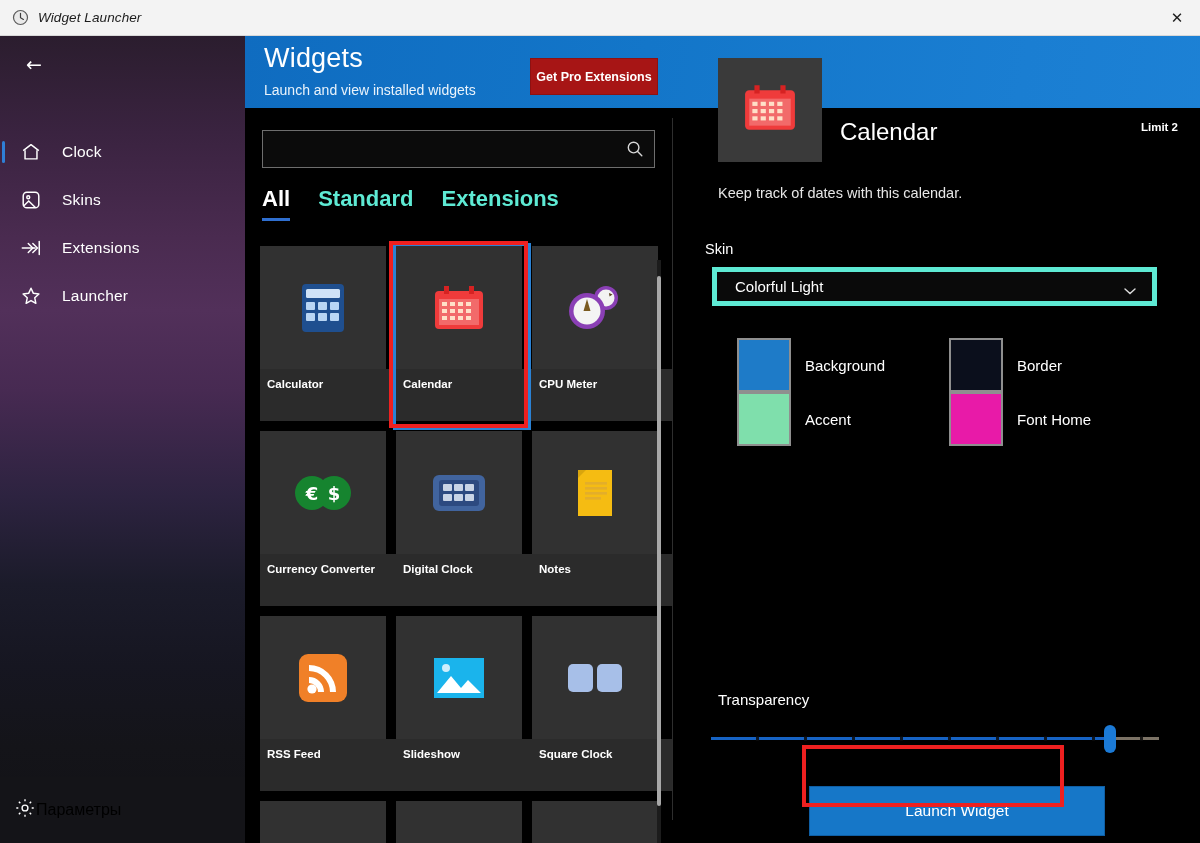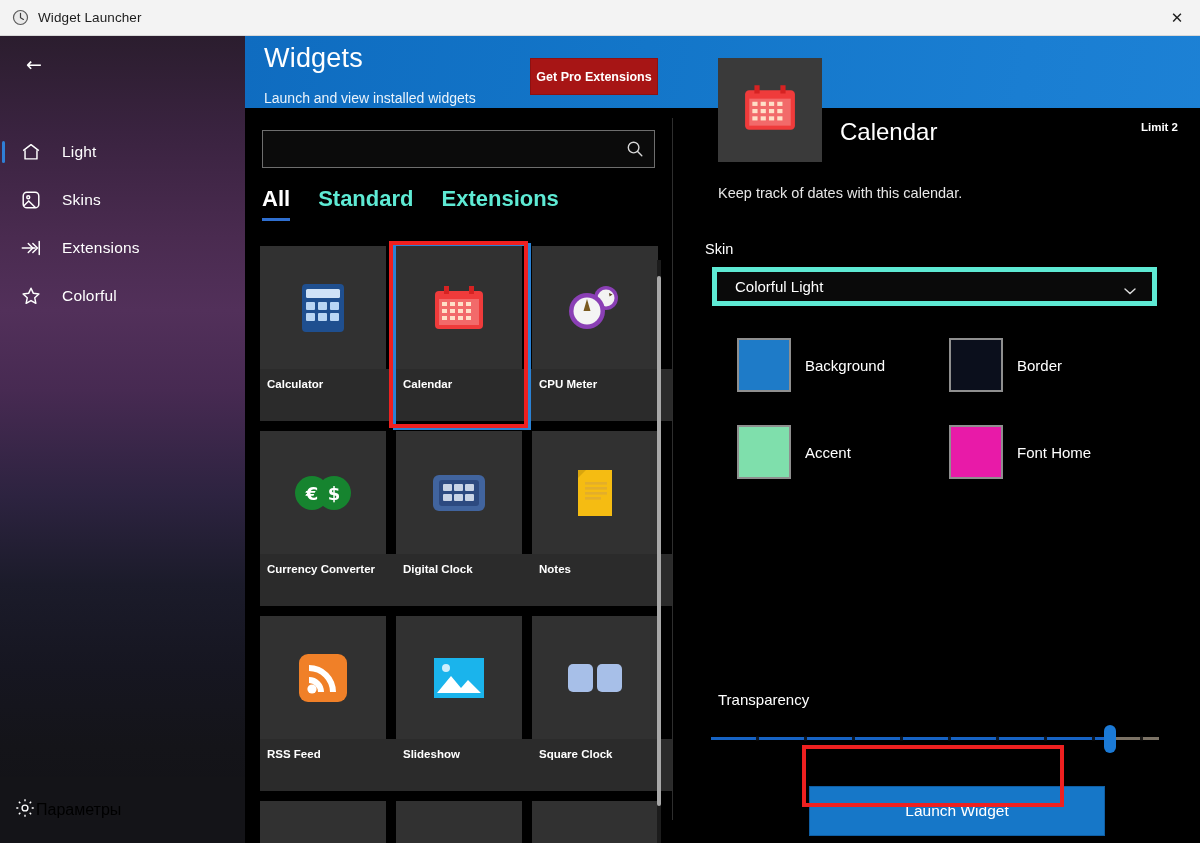--- a/index.html
+++ b/index.html
@@ -10,21 +10,21 @@
   }
   .app { position: relative; width: 1200px; height: 843px; background: #000; }
 
   
   .titlebar {
     position: absolute; left: 0; top: 0; width: 1200px; height: 36px;
     background: #f3f3f3; border-bottom: 1px solid #d8d8d8;
     display: flex; align-items: center; padding-left: 12px;
   }
   .tb-icon { width: 17px; height: 17px; margin-right: 9px; flex: 0 0 auto; }
-  .tb-title { font-size: 13.5px; color: #1c1c1c; letter-spacing: .1px; }
+  .tb-title { font-size: 13.5px; color: #1c1c1c; letter-spacing: .1px; font-style: italic; }
   .tb-close {
     position: absolute; right: 0; top: 0; width: 46px; height: 35px;
     display: flex; align-items: center; justify-content: center;
     font-size: 15px; color: #1b1b1b; font-family: "DejaVu Sans", sans-serif;
   }
 
   
   .sidebar {
     position: absolute; left: 0; top: 36px; width: 245px; height: 807px;
     background:
@@ -66,21 +66,21 @@
   .header {
     position: absolute; left: 245px; top: 36px; width: 1143px; height: 72px;
     background: linear-gradient(100deg, #0f6cc0 0%, #1376c9 35%, #1a7ed2 68%, #1f84d8 100%);
   }
   .hdr-title {
     position: absolute; left: 19px; top: 7px;
     font-size: 27px; color: #ffffff; font-weight: 400; letter-spacing: .2px;
   }
   .hdr-sub {
     position: absolute; left: 19px; top: 46px;
-    font-size: 14px; color: #eaf3fb; margin-top: 8px;
+    font-size: 14px; color: #eaf3fb;
   }
   .pro-btn {
     position: absolute; left: 285px; top: 22px; width: 128px; height: 37px;
     background: #a71515; color: #ffffff; font-size: 12.5px; font-weight: 700;
     display: flex; align-items: center; justify-content: center;
     border: 1px solid #8e1111;
   }
 
   
   .list-col {
@@ -171,21 +171,21 @@
     position: absolute; left: 39px; top: 231px; width: 445px; height: 39px;
     border: 5px solid #5eead4; background: #0a0a0a;
     display: flex; align-items: center; padding-left: 18px;
     color: #ffffff; font-size: 15px;
   }
   .skin-chev {
     position: absolute; right: 14px; top: 11px; width: 16px; height: 16px; color: #dcdcdc;
   }
   .swatches {
     position: absolute; left: 64px; top: 302px; width: 430px;
-    display: grid; grid-template-columns: 212px 212px; row-gap: 33px;
+    display: grid; grid-template-columns: 212px 212px; 
   }
   .swatch-row { display: flex; align-items: center; }
   .swatch-box {
     width: 54px; height: 54px; border: 2px solid #8f8f8f; flex: 0 0 auto;
   }
   .swatch-lbl { margin-left: 14px; font-size: 15px; color: #ffffff; }
   .transp-lbl {
     position: absolute; left: 45px; top: 655px; font-size: 15px; color: #ffffff;
   }
   .slider {
@@ -240,21 +240,21 @@
     </div>
 
     <div class="sb-nav">
       <div class="sb-item active">
         <span class="ico">
           <svg width="22" height="22" viewBox="0 0 24 24" fill="none" stroke="#fff" stroke-width="1.6" stroke-linejoin="round">
             <path d="M3.5 10.5 12 4l8.5 6.5"></path>
               <path d="M5.5 10v9.5h13V10"></path>
           </svg>
         </span>
-        <span class="lbl">Light</span>
+        <span class="lbl">Clock</span>
       </div>
 
       <div class="sb-item">
         <span class="ico">
           <svg width="22" height="22" viewBox="0 0 24 24" fill="none" stroke="#fff" stroke-width="1.6">
             <rect x="3.5" y="3.5" width="17" height="17" rx="4"></rect>
             <circle cx="9" cy="9" r="1.6"></circle>
             <path d="M4 18.5l5.5-5.5 7.5 7.5"></path>
           </svg>
         </span>
@@ -272,21 +272,21 @@
         </span>
         <span class="lbl">Extensions</span>
       </div>
 
       <div class="sb-item">
         <span class="ico">
           <svg width="22" height="22" viewBox="0 0 24 24" fill="none" stroke="#fff" stroke-width="1.6" stroke-linejoin="round">
             <path d="M12 3.5l2.6 5.6 6 .7-4.5 4.2 1.2 6-5.3-3-5.3 3 1.2-6L3.4 9.8l6-.7z"></path>
           </svg>
         </span>
-        <span class="lbl">Colorful</span>
+        <span class="lbl">Launcher</span>
       </div>
     </div>
 
     <div class="sb-settings">
       <span class="ico">
         <svg width="22" height="22" viewBox="0 0 24 24" fill="none" stroke="#fff" stroke-width="1.5">
           <circle cx="12" cy="12" r="3.2"></circle>
           <path d="M12 2.5v2.2M12 19.3v2.2M21.5 12h-2.2M4.7 12H2.5M18.7 5.3l-1.6 1.6M6.9 17.1l-1.6 1.6M18.7 18.7l-1.6-1.6M6.9 6.9 5.3 5.3"></path>
         </svg>
       </span>

